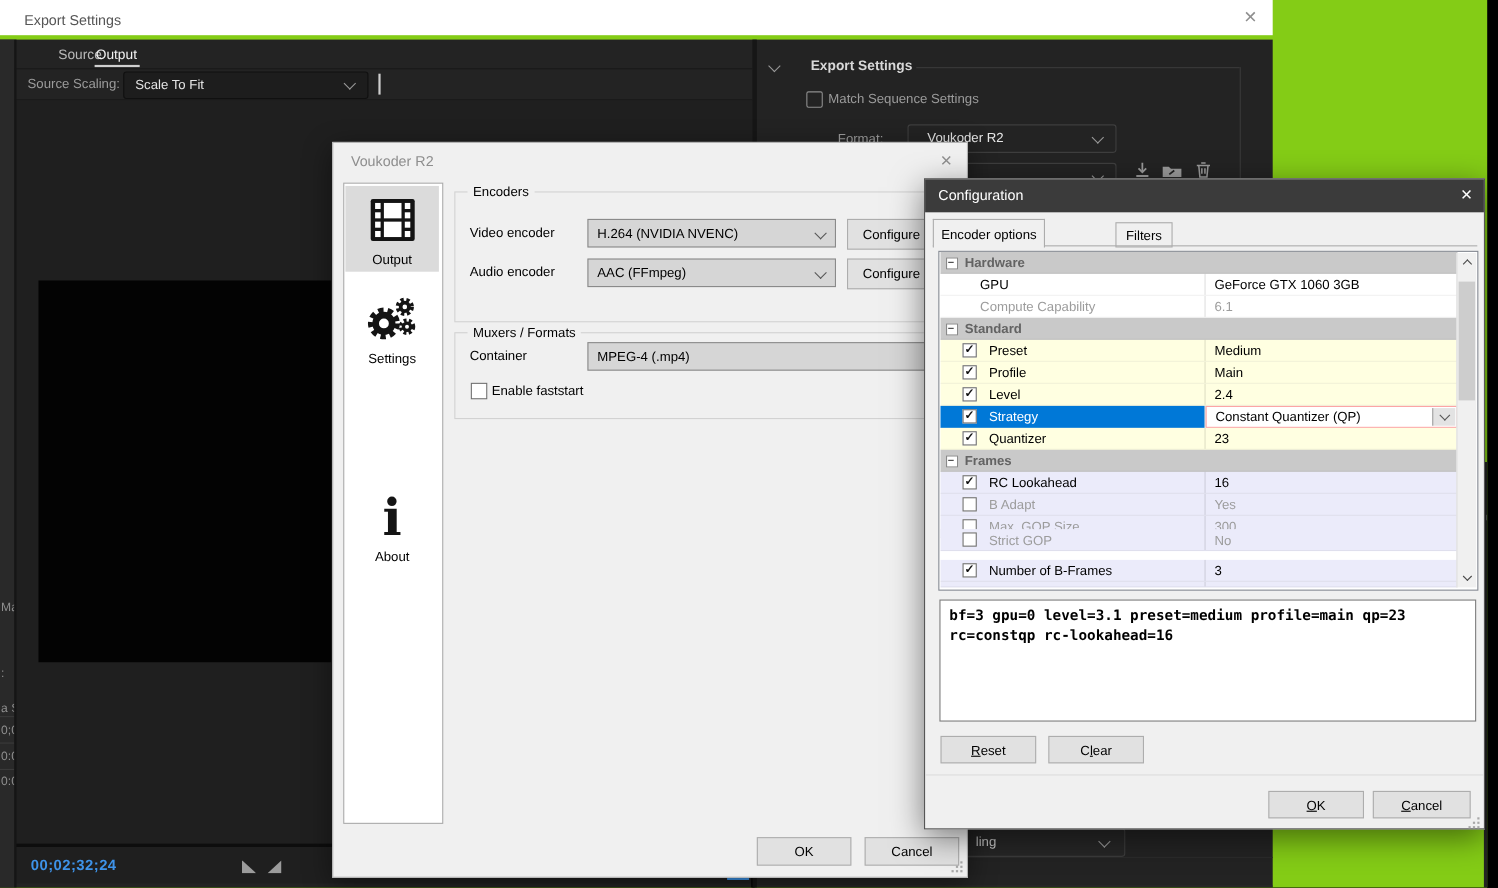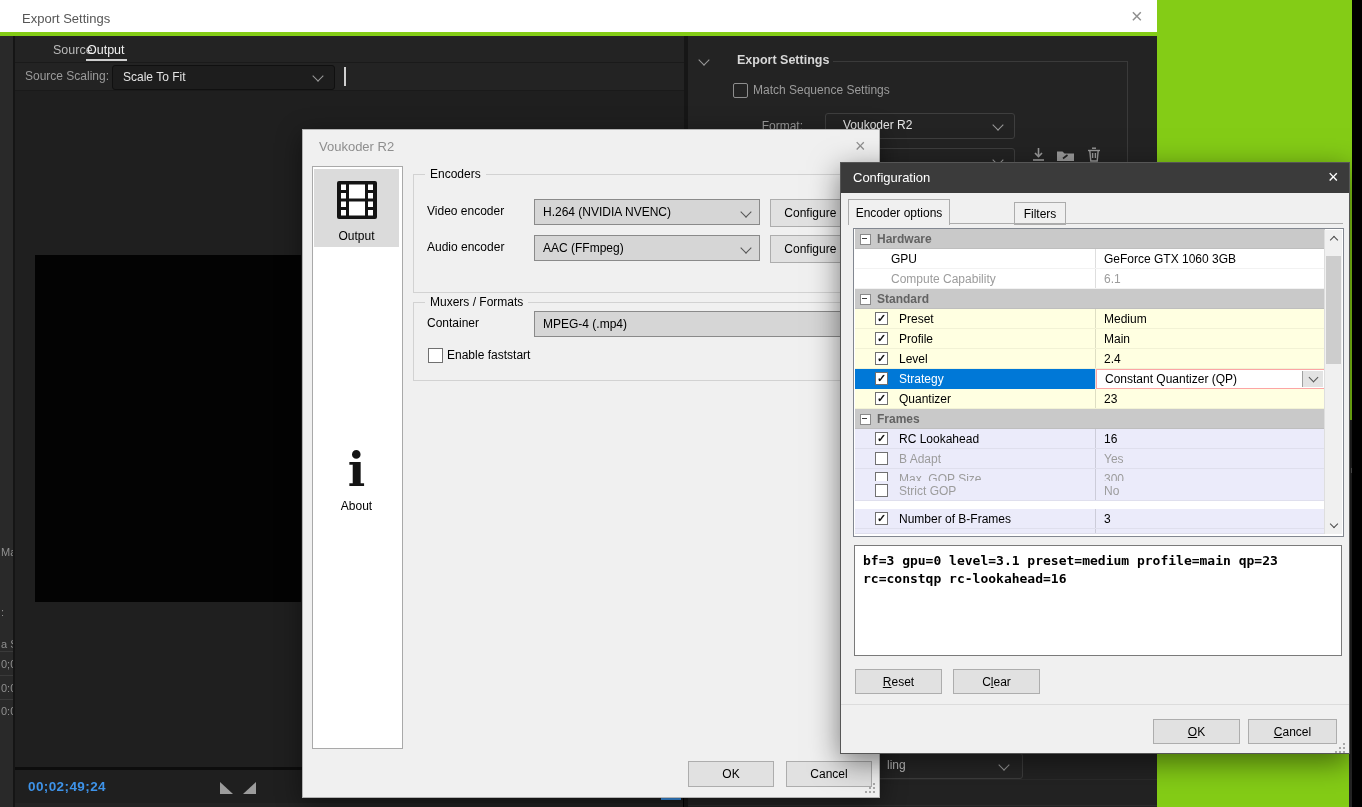--- a/index.html
+++ b/index.html
@@ -115,21 +115,21 @@
       <span class="chev" style="position:absolute;right:12px;top:6px;"></span>
     </div>
     <span class="caret" style="left:344px;top:31px;height:19px;"></span>
     <div class="hline" style="left:0;top:54px;width:684px;"></div>
 
     <div class="abs preview" style="top:55px;height:712px;">
       <div class="video" style="top:164px;"></div>
     </div>
     <div class="hline" style="left:14px;top:731px;width:670px;height:3px;background:#0d0d0d;"></div>
 
-    <span class="abs timecode" style="left:28px;top:743px;">00;02;49;24</span>
+    <span class="abs timecode" style="left:28px;top:743px;">00;02;32;24</span>
     <span class="tri l" style="left:220px;top:746px;"></span>
     <span class="tri r" style="left:243px;top:746px;"></span>
     <div class="abs" style="left:661px;top:757px;width:20px;height:7px;background:#3a92e8;"></div>
     <div class="abs" style="left:683px;top:734px;width:3px;height:37px;background:#000;"></div>
 
     <div class="abs" style="left:684px;top:0;width:4px;height:771px;background:#161616;"></div>
 
     <span class="chev" style="position:absolute;left:700px;top:20px;"></span>
     <span class="abs" style="left:737px;top:17px;font-size:12.5px;font-weight:700;color:#d8d8d8;">Export Settings</span>
     <div class="abs" style="left:833px;top:25px;width:294px;height:1px;background:#3a3a3a;"></div>
@@ -213,20 +213,35 @@
                 <rect x="34" y="13" width="5" height="5.5"></rect>
                 <rect x="34" y="21.5" width="5" height="5.5"></rect>
                 <rect x="34" y="30" width="5" height="5.5"></rect>
               <rect x="15" y="4.5" width="16" height="14"></rect>
                 <rect x="15" y="21.5" width="16" height="14"></rect>
             </g>
           </svg>
         </span>
         <span class="lbl">Output</span>
       </div>
+      <div class="vk-item" style="top:92px;">
+        <span class="ic">
+          <svg width="48" height="48" viewBox="0 0 48 48">
+            <g fill="none" stroke="#141414">
+              <circle cx="16" cy="28" r="11" stroke-width="7" stroke-dasharray="4.4 3.4"></circle>
+              <circle cx="16" cy="28" r="7.5" stroke-width="6"></circle>
+              <circle cx="35" cy="13" r="6" stroke-width="4.6" stroke-dasharray="2.7 2.2"></circle>
+              <circle cx="35" cy="13" r="3.8" stroke-width="3.4"></circle>
+              <circle cx="37" cy="31" r="5.4" stroke-width="4.2" stroke-dasharray="2.4 2"></circle>
+              <circle cx="37" cy="31" r="3.3" stroke-width="3"></circle>
+            </g>
+          </svg>
+        </span>
+        <span class="lbl">Settings</span>
+      </div>
       <div class="vk-item" style="top:272px;">
         <span class="ic">
             <span class="about-i">i</span>
           </span>
         <span class="lbl">About</span>
       </div>
     </div>
 
     <div class="gbox" style="left:110px;top:44px;width:462px;height:117px;"></div>
     <span class="gbox-label" style="left:122px;top:37px;">Encoders</span>

